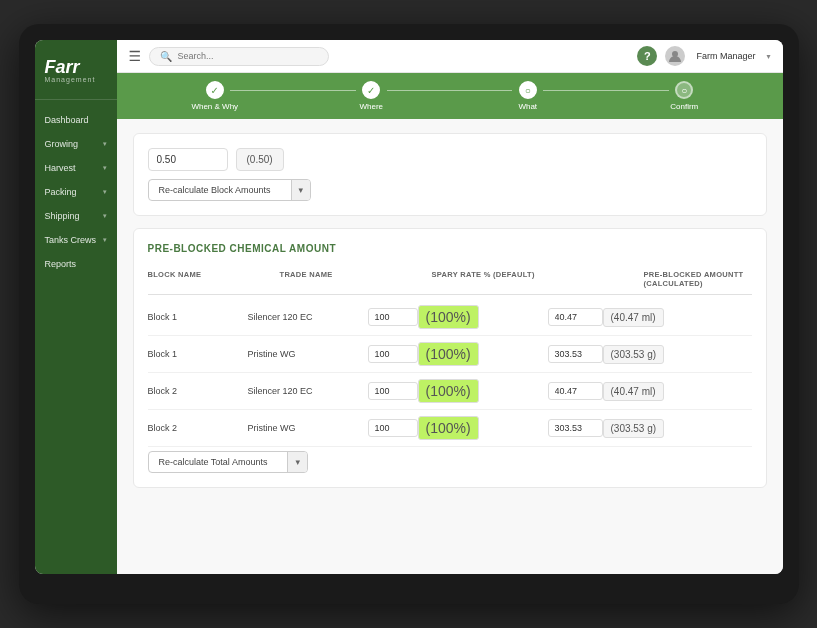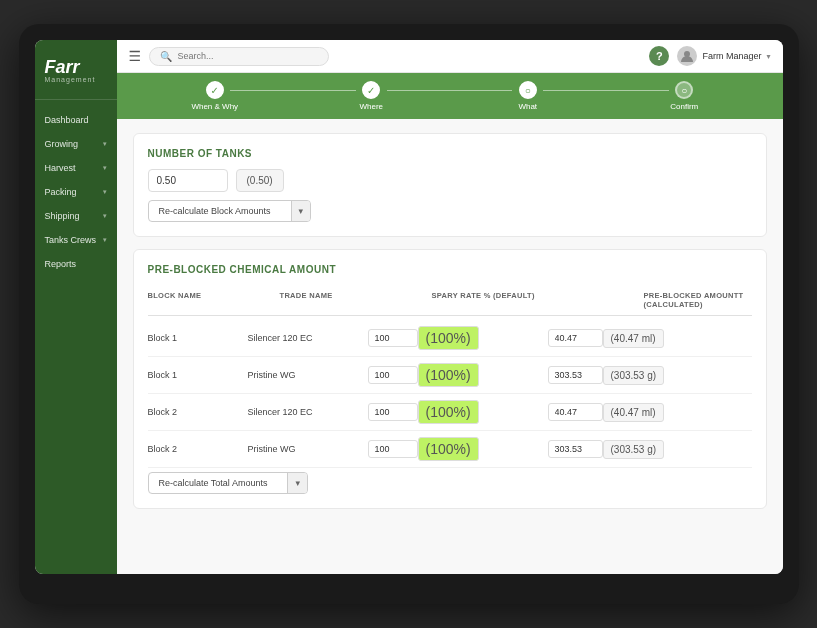--- a/index.html
+++ b/index.html
@@ -146,21 +146,21 @@
       display: flex;
       align-items: center;
       justify-content: center;
       cursor: pointer;
       font-weight: bold;
     }
 
     .user-info {
       display: flex;
       align-items: center;
-      gap: 5px;
+      gap: 11px;
       cursor: pointer;
     }
 
     .user-avatar {
       width: 20px;
       height: 20px;
       border-radius: 50%;
       background: #ccc;
       display: flex;
       align-items: center;
@@ -486,21 +486,20 @@
         </div>
         <div class="step">
           <div class="step-circle pending">○</div>
           <span class="step-label">Confirm</span>
         </div>
       </div>
 
       <div class="content">
 
         <div class="card">
-          <div class="section-title">NUMBER OF TANKS</div>
           <div class="input-row">
             <input class="input-field" type="text" value="0.50" style="">
             <span class="calc-display">(0.50)</span>
           </div>
           <button class="btn-dropdown">
             <span>Re-calculate Block Amounts</span>
             <span class="btn-dropdown-arrow">▾</span>
           </button>
         </div>
 

